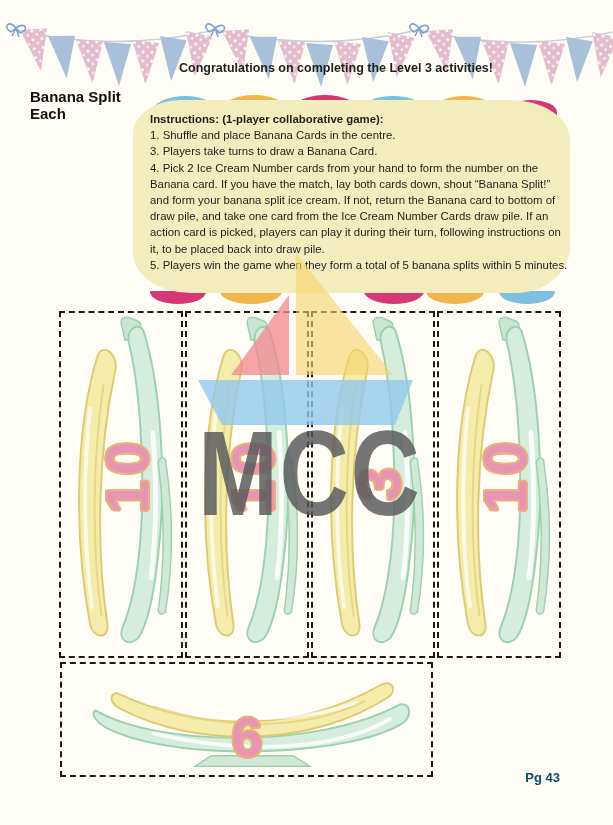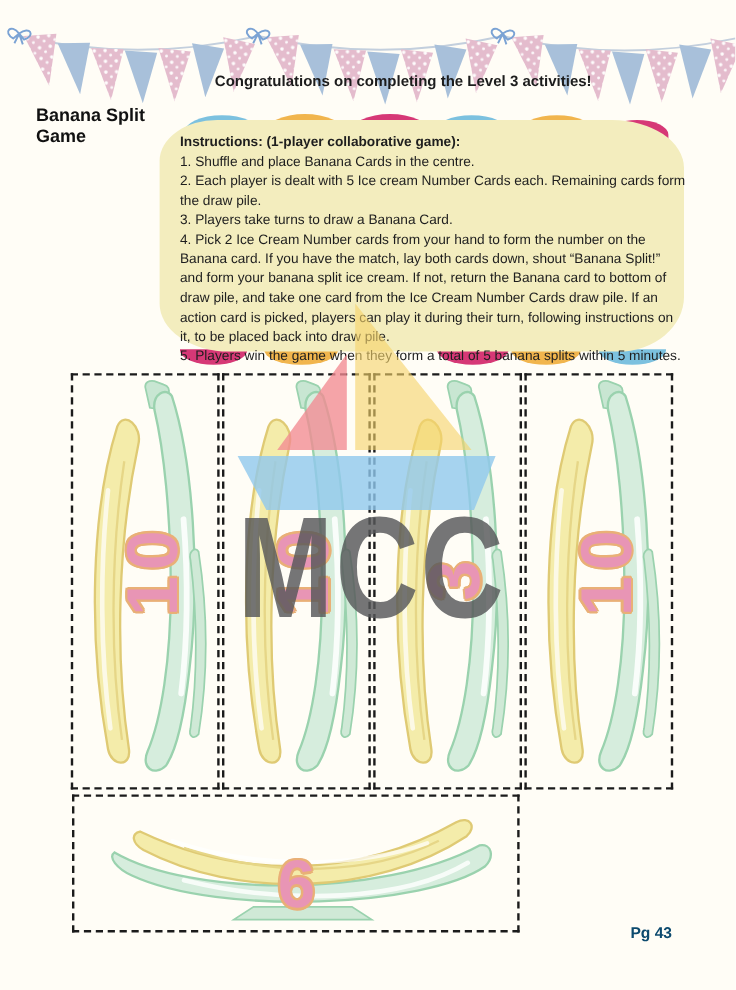--- a/index.html
+++ b/index.html
@@ -143,40 +143,39 @@
       <path d="M0,0 C-7,-9 -14,-1 -5,4 Z M0,0 C 9,-7 14,2 4,5 Z M0,0 l 3,9 M0,0 l -4,8" fill="none" stroke="#7ba3d4" stroke-width="1.6" stroke-linejoin="round"></path>
     </g>
   </svg>
 
   <div class="congrats">
     <div>Congratulations on completing the Level 3 activities!</div>
   </div>
 
   <div class="game-title">
     <div>Banana Split</div>
-    <div>Game</div>
+    <div>Each</div>
   </div>
 
   <div class="scallop top" style="left:153px;top:96px;width:64px;background:#7cc1df;"></div>
   <div class="scallop top" style="left:221px;top:95px;width:66px;background:#f1b54d;"></div>
   <div class="scallop top" style="left:292px;top:95px;width:66px;background:#d63876;"></div>
   <div class="scallop top" style="left:362px;top:96px;width:62px;background:#7cc1df;"></div>
   <div class="scallop top" style="left:432px;top:96px;width:64px;background:#f1b54d;"></div>
   <div class="scallop top" style="left:505px;top:100px;width:52px;background:#d63876;"></div>
 
   <div class="scallop bottom" style="left:150px;top:291px;width:56px;background:#d63876;"></div>
   <div class="scallop bottom" style="left:220px;top:291px;width:62px;background:#f1b54d;"></div>
   <div class="scallop bottom" style="left:364px;top:291px;width:60px;background:#d63876;"></div>
   <div class="scallop bottom" style="left:426px;top:291px;width:58px;background:#f1b54d;"></div>
   <div class="scallop bottom" style="left:499px;top:291px;width:56px;background:#7cc1df;"></div>
 
   <div class="blob">
     <p class="inst-heading">Instructions: (1-player collaborative game):</p>
     <p>1. Shuffle and place Banana Cards in the centre.</p>
-    <p>2. Each player is dealt with 5 Ice cream Number Cards each. Remaining cards form the draw pile.</p>
     <p>3. Players take turns to draw a Banana Card.</p>
     <p>4. Pick 2 Ice Cream Number cards from your hand to form the number on the Banana card. If you have the match, lay both cards down, shout “Banana Split!” and form your banana split ice cream. If not, return the Banana card to bottom of draw pile, and take one card from the Ice Cream Number Cards draw pile. If an action card is picked, players can play it during their turn, following instructions on it, to be placed back into draw pile.</p>
     <p>5. Players win the game when they form a total of 5 banana splits within 5 minutes.</p>
   </div>
 
   <div class="card vcard" style="left:59px;">
     <svg class="art" width="120" height="343" viewBox="0 0 124 347">
       <path d="M 66,24 L 62,6 Q 62,0 70,1 L 78,4 Q 84,6 82,12 L 78,26 Z" fill="#c8e6d2" stroke="#9ad2ae" stroke-width="1.5"></path>
       <path d="M 85,14 C 103,70 110,170 100,250 C 95,295 88,320 80,332 C 70,342 58,334 64,320 C 76,292 84,240 84,180 C 84,115 78,60 70,26 C 68,12 80,6 85,14 Z" fill="#d6eddd" stroke="#9ad2ae" stroke-width="2"></path>
       <path d="M 95,120 C 99,170 99,220 93,270" fill="none" stroke="#ffffff" stroke-width="5" stroke-linecap="round" opacity="0.85"></path>

